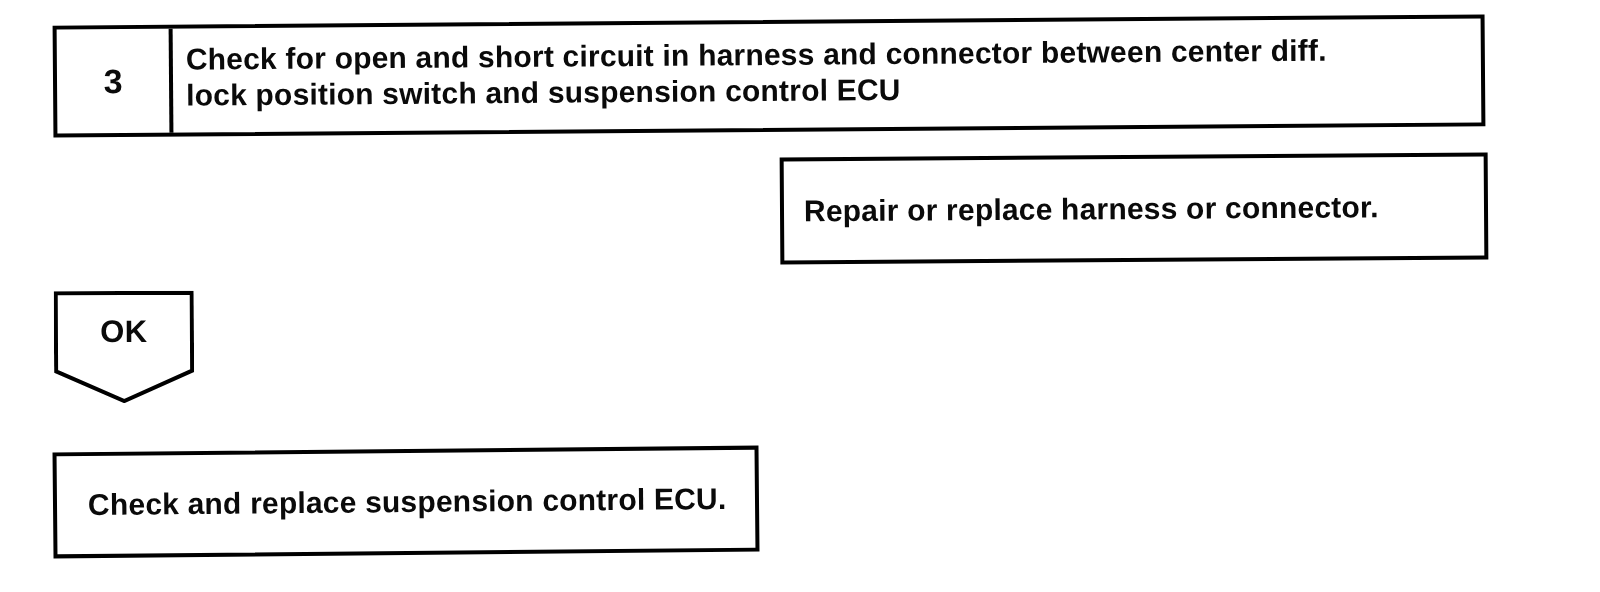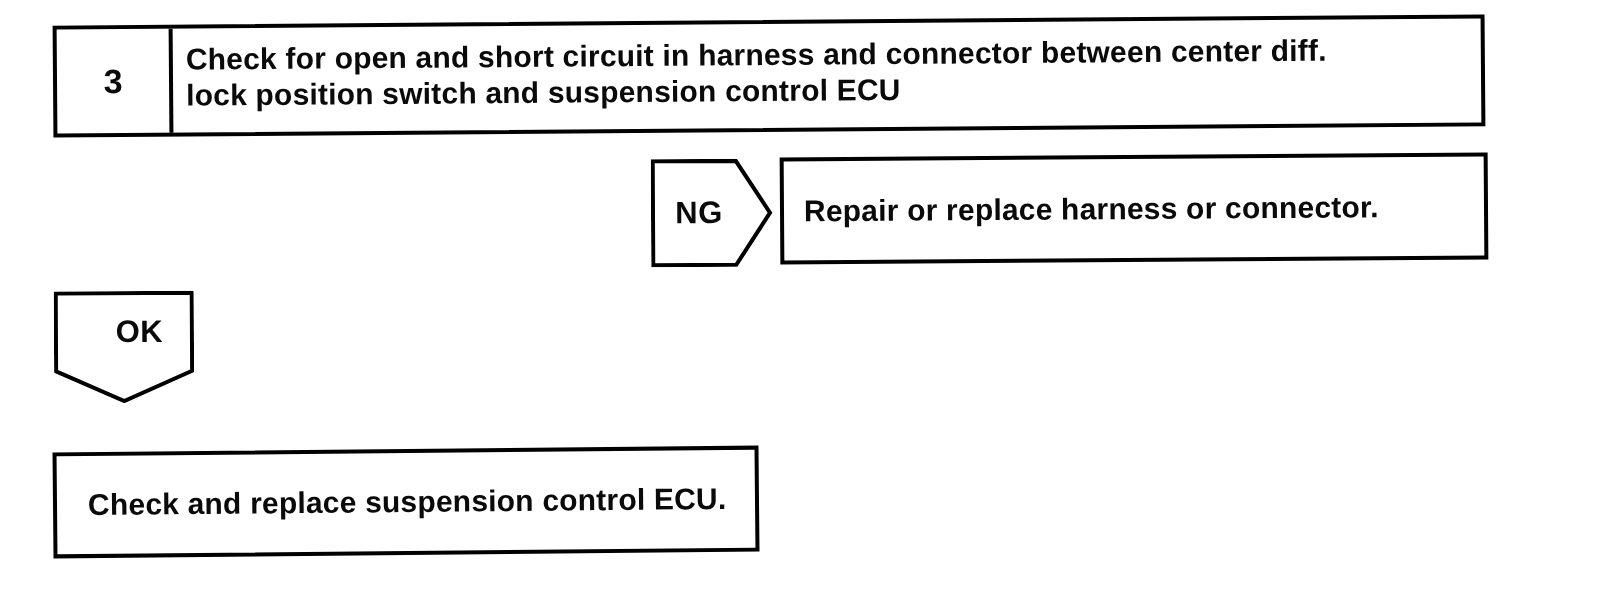--- a/index.html
+++ b/index.html
@@ -93,21 +93,20 @@
     white-space: nowrap;
   }
   
   .ok-connector {
     position: absolute;
     left: 54px;
     top: 291px;
     width: 140px;
     height: 112px;
     transform: rotate(-0.3deg);
-    padding-left: 31px;
   }
   .ok-connector svg { position: absolute; left: 0; top: 0; }
   .ok-label {
     position: absolute;
     left: 0;
     top: 10px;
     width: 100%;
     height: 62px;
     display: flex;
     align-items: center;
@@ -143,26 +142,20 @@
 <div class="page">
 
   <div class="step-box">
     <div class="step-num-cell">3</div>
     <div class="step-text-cell">
       <div>Check for open and short circuit in harness and connector between center diff.</div>
       <div>lock position switch and suspension control ECU</div>
     </div>
   </div>
 
-  <div class="ng-connector">
-    <svg width="122" height="108" viewBox="0 0 122 108">
-      <polygon points="2,2 85,2 119,54 85,106 2,106" fill="#ffffff" stroke="#000000" stroke-width="4"></polygon>
-    </svg>
-    <div class="connector-label">NG</div>
-  </div>
 
   <div class="ng-action-box">
     <div class="ng-action-text">Repair or replace harness or connector.</div>
   </div>
 
   <div class="ok-connector">
     <svg width="140" height="112" viewBox="0 0 140 112">
       <polygon points="2,2 138,2 138,80 70,110 2,80" fill="#ffffff" stroke="#000000" stroke-width="4"></polygon>
     </svg>
     <div class="ok-label">OK</div>

